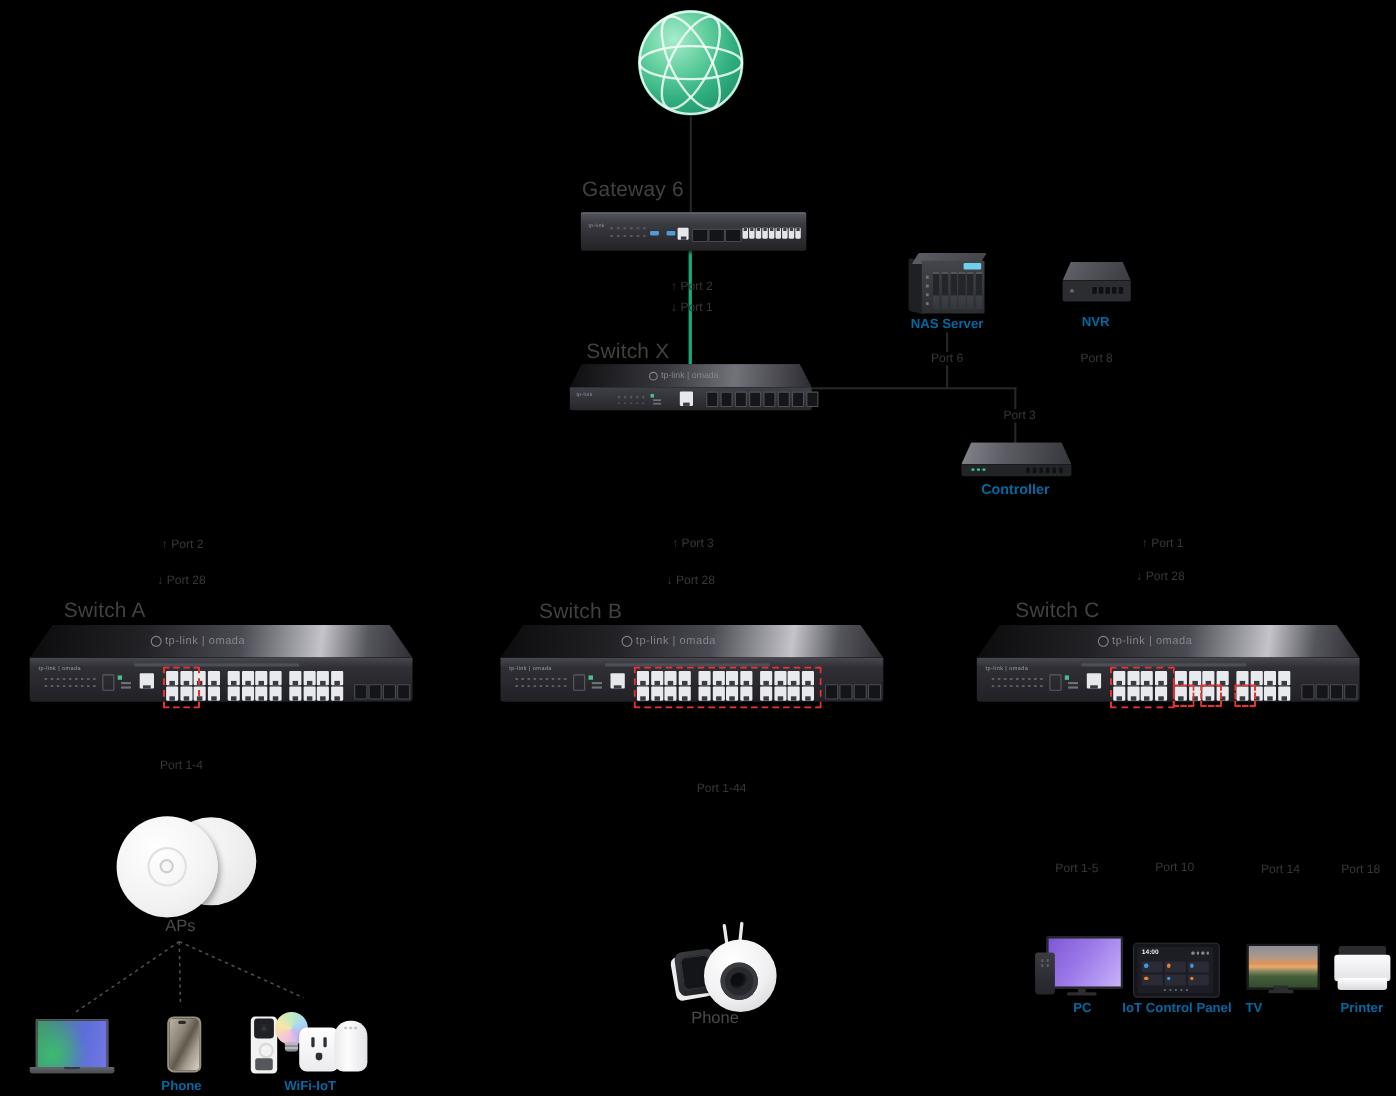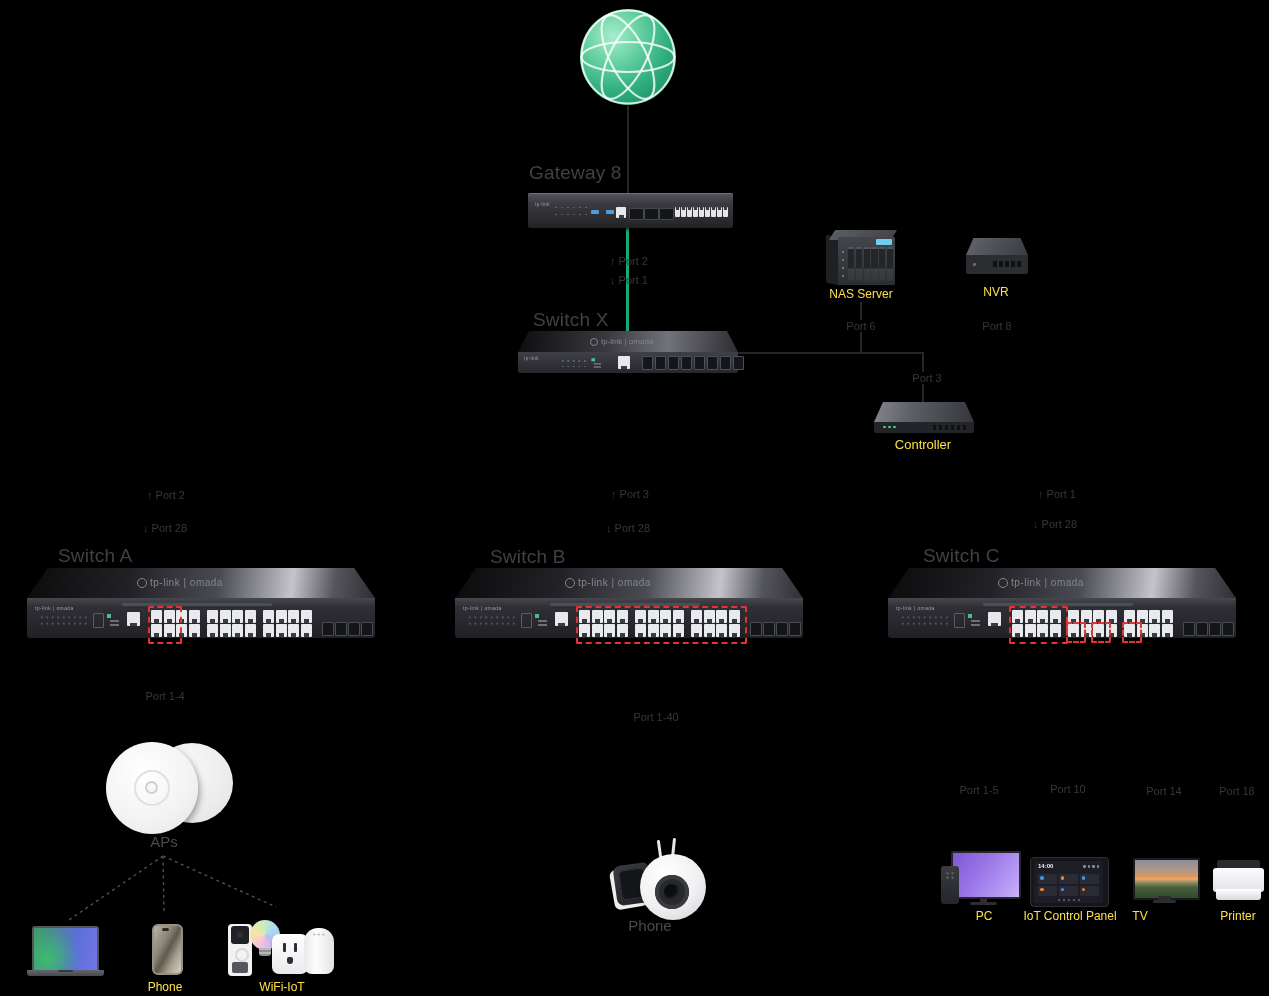--- a/index.html
+++ b/index.html
@@ -3,21 +3,21 @@
 <meta charset="utf-8">
 <style>
   html,body{margin:0;padding:0;background:#000;}
   #stage{position:relative;width:1269px;height:996px;background:#000;overflow:hidden;
          font-family:"Liberation Sans","DejaVu Sans",sans-serif;}
   .abs{position:absolute;}
   
   .node-title{position:absolute;font-size:19px;font-weight:400;color:#414141;letter-spacing:.2px;white-space:nowrap;}
   .port-label{position:absolute;font-size:11px;color:#36373a;white-space:nowrap;transform:translateX(-50%);}
   .port-label.onln{background:#000;padding:0 3px;z-index:3;}
-  .dev-label{position:absolute;font-size:12px;font-weight:400;color:#fde047;white-space:nowrap;transform:translateX(-50%);}
+  .dev-label{position:absolute;font-size:12px;font-weight:700;color:#0369a1;white-space:nowrap;transform:translateX(-50%);}
   .mid-label{position:absolute;font-size:15px;font-weight:500;color:#4a4a4c;white-space:nowrap;transform:translateX(-50%);}
   
   .vline,.hline{position:absolute;background:#262626;}
   .vline{width:2px;} .hline{height:2px;}
   #line-uplink-green{position:absolute;width:3px;}
   
   .gw{position:absolute;width:205px;height:35px;border-radius:2px;
       background:linear-gradient(180deg,#55555d 0%,#3a3a41 30%,#222226 100%);
       box-shadow:inset 0 1px 0 #6d6d75, 0 2px 3px rgba(0,0,0,.6);}
   .tiny-logo{position:absolute;font-size:4.5px;color:#98a0aa;letter-spacing:.4px;}
@@ -175,21 +175,21 @@
       </g>
     </svg>
   </div>
 
   <div class="vline" style="left:627px;top:106px;height:87px;"></div>
   <div id="line-uplink-green" style="left: 626px; top: 228px; height: 103px; background: rgb(23, 169, 123);"></div>
   <div class="hline" style="left:738px;top:352px;width:186px;"></div>
   <div class="vline" style="left:860px;top:302px;height:51px;"></div>
   <div class="vline" style="left:922px;top:352px;height:51px;"></div>
 
-  <div class="node-title" style="left:529px;top:162px;" data-bind="gateway.title">Gateway 8</div>
+  <div class="node-title" style="left:529px;top:162px;" data-bind="gateway.title">Gateway 6</div>
   <div class="gw" style="left:528px;top:193px;">
     <span class="tiny-logo" style="left:7px;top:9px;" data-bind="brand.logo_text_short">tp-link</span>
     <div class="ledgrid" style="left:25px;top:11px;width:34px;height:13px;background-size:6px 7px;"></div>
     <div class="gw-usb" style="left:63px;top:17px;"></div>
     <div class="gw-usb" style="left:78px;top:17px;"></div>
     <div class="wport" style="left:88px;top:14px;width:10px;height:11px;"></div>
     <div class="sfp-slot" style="left:101px;top:15px;width:13px;height:10px;"></div>
     <div class="sfp-slot" style="left:116px;top:15px;width:13px;height:10px;"></div>
     <div class="sfp-slot" style="left:131px;top:15px;width:13px;height:10px;"></div>
     <div class="gw-ports" style="left:147px;top:14px;">
@@ -473,21 +473,21 @@
     </div>
     <div class="plug" style="left:44px;top:16px;">
       <i class="s1"></i>
         <i class="s2"></i>
         <i class="gr"></i>
     </div>
     <div class="speaker" style="left:76px;top:10px;"></div>
   </div>
   <div class="dev-label" style="left:282px;top:980px;" data-bind="branch_a.clients.2.label">WiFi-IoT</div>
 
-  <div class="port-label" style="left:656px;top:711px;" data-bind="branch_b.port_label">Port 1-40</div>
+  <div class="port-label" style="left:656px;top:711px;" data-bind="branch_b.port_label">Port 1-44</div>
   <div class="ipcs" style="left:612px;top:838px;">
     <i class="ant" style="left:46px;top:2px;height:18px;transform:rotate(-8deg);"></i>
     <i class="ant" style="left:60px;top:0;height:20px;transform:rotate(6deg);"></i>
     <div class="plate"></div>
     <div class="blackcam"></div>
     <div class="turret">
       <div class="lens"></div>
     </div>
   </div>
   <div class="mid-label" style="left:650px;top:917px;" data-bind="branch_b.node_label">Phone</div>

